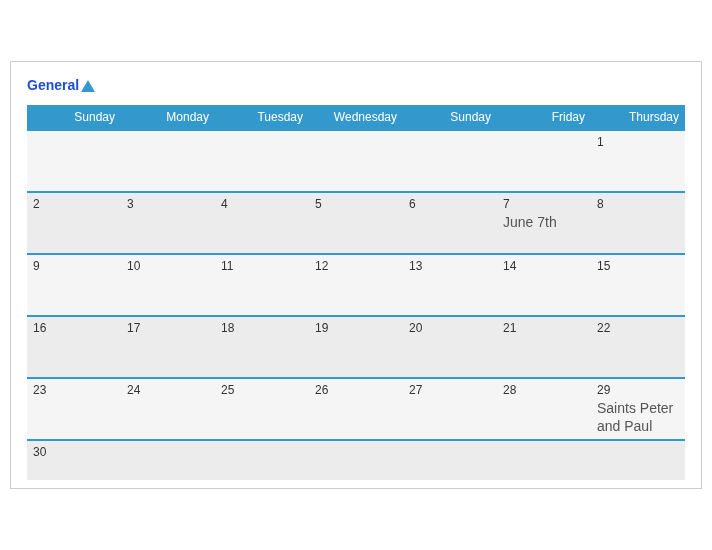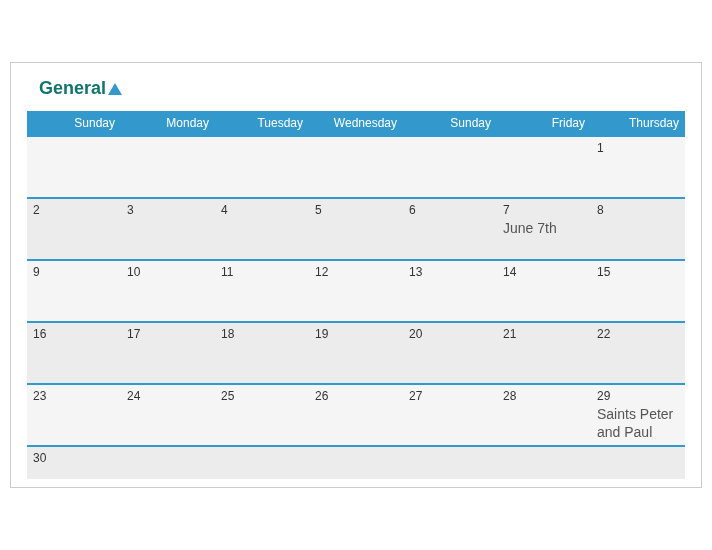--- a/index.html
+++ b/index.html
@@ -26,23 +26,22 @@
     }
     .logo {
       display: flex;
       flex-direction: column;
       font-size: 11px;
       font-weight: bold;
       color: #555;
       line-height: 1.1;
     }
     .logo .general {
-      color: #0f766e;
-      font-size: 18px;
-      margin-left: 12px;
+      color: #1d4ed8;
+      font-size: 14px;
     }
     .logo .blue {
       color: #3399cc;
       font-size: 13px;
     }
     .logo-triangle {
       display: inline-block;
       width: 0;
       height: 0;
       border-left: 7px solid transparent;
@@ -100,21 +99,21 @@
       color: #333;
     }
     .event {
       display: block;
       font-size: 14px;
       color: #555;
       margin-top: 2px;
       line-height: 1.3;
     }
     .last-row td {
-      height: 33px;
+      height: 40px;
     }
   </style>
 </head>
 <body>
 
 <div class="calendar-wrapper">
   <div class="header">
     <div class="logo">
       <span class="general">General<span class="logo-triangle"></span>
       </span>

